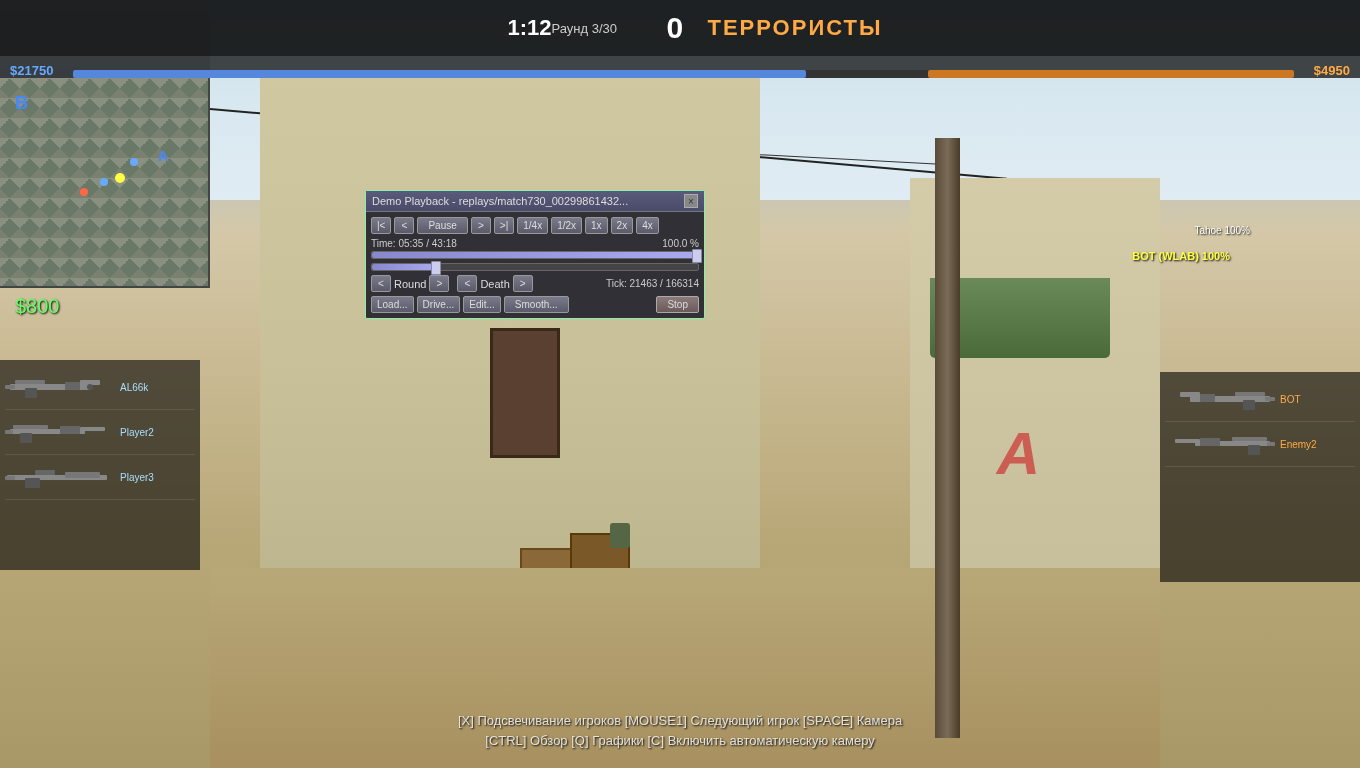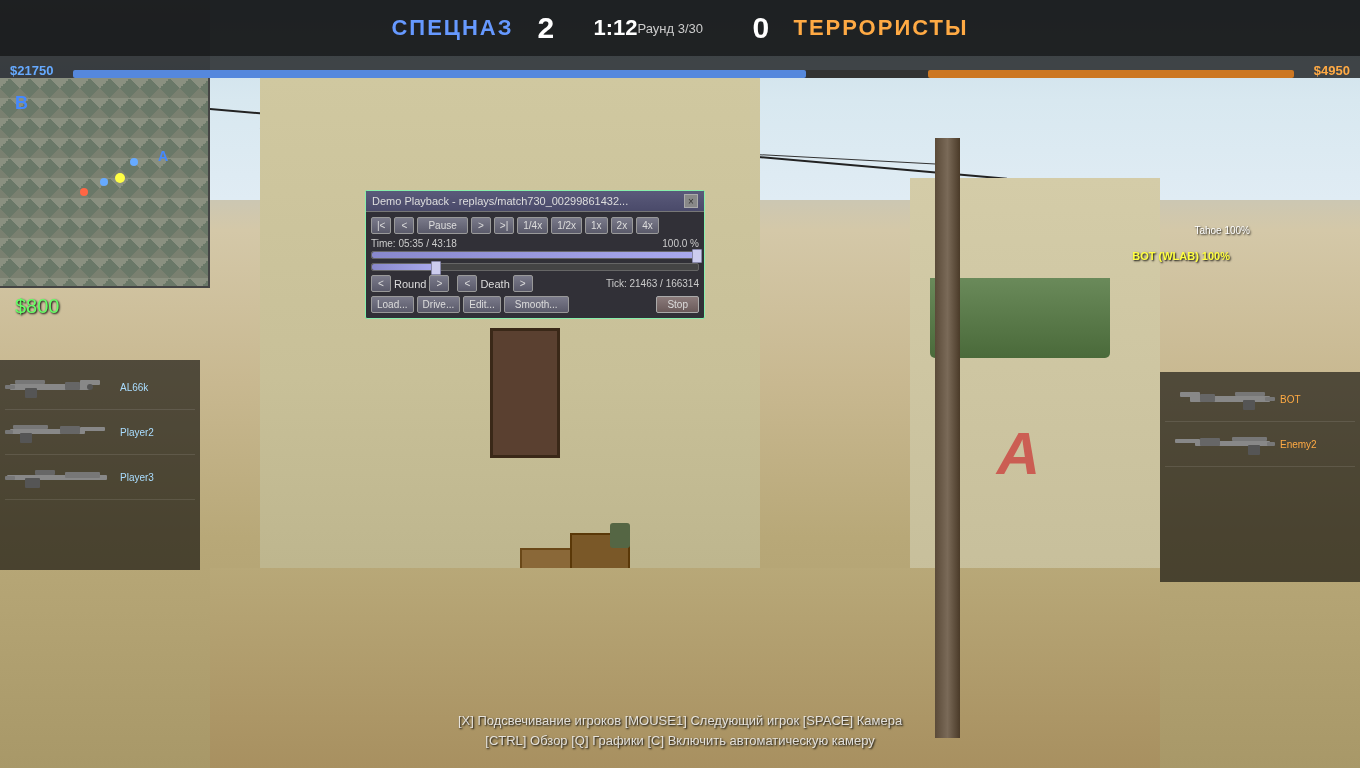--- a/index.html
+++ b/index.html
@@ -613,24 +613,20 @@
 
   </div>
 
   <div class="player-label2">Tahoe 100%</div>
   <div class="player-label">BOT (WLAB) 100%</div>
 
 </div>
 
 <div class="hud-top">
 
-  <div class="hud-ct-side">
-    <div class="hud-team-name hud-ct-name">СПЕЦНАЗ</div>
-    <div class="hud-score">2</div>
-  </div>
 
   <div class="hud-center">
     <div class="hud-timer">1:12</div>
     <div class="hud-round">Раунд 3/30</div>
   </div>
 
   <div class="hud-ct-side">
     <div class="hud-score">0</div>
     <div class="hud-team-name hud-t-name">ТЕРРОРИСТЫ</div>
   </div>

